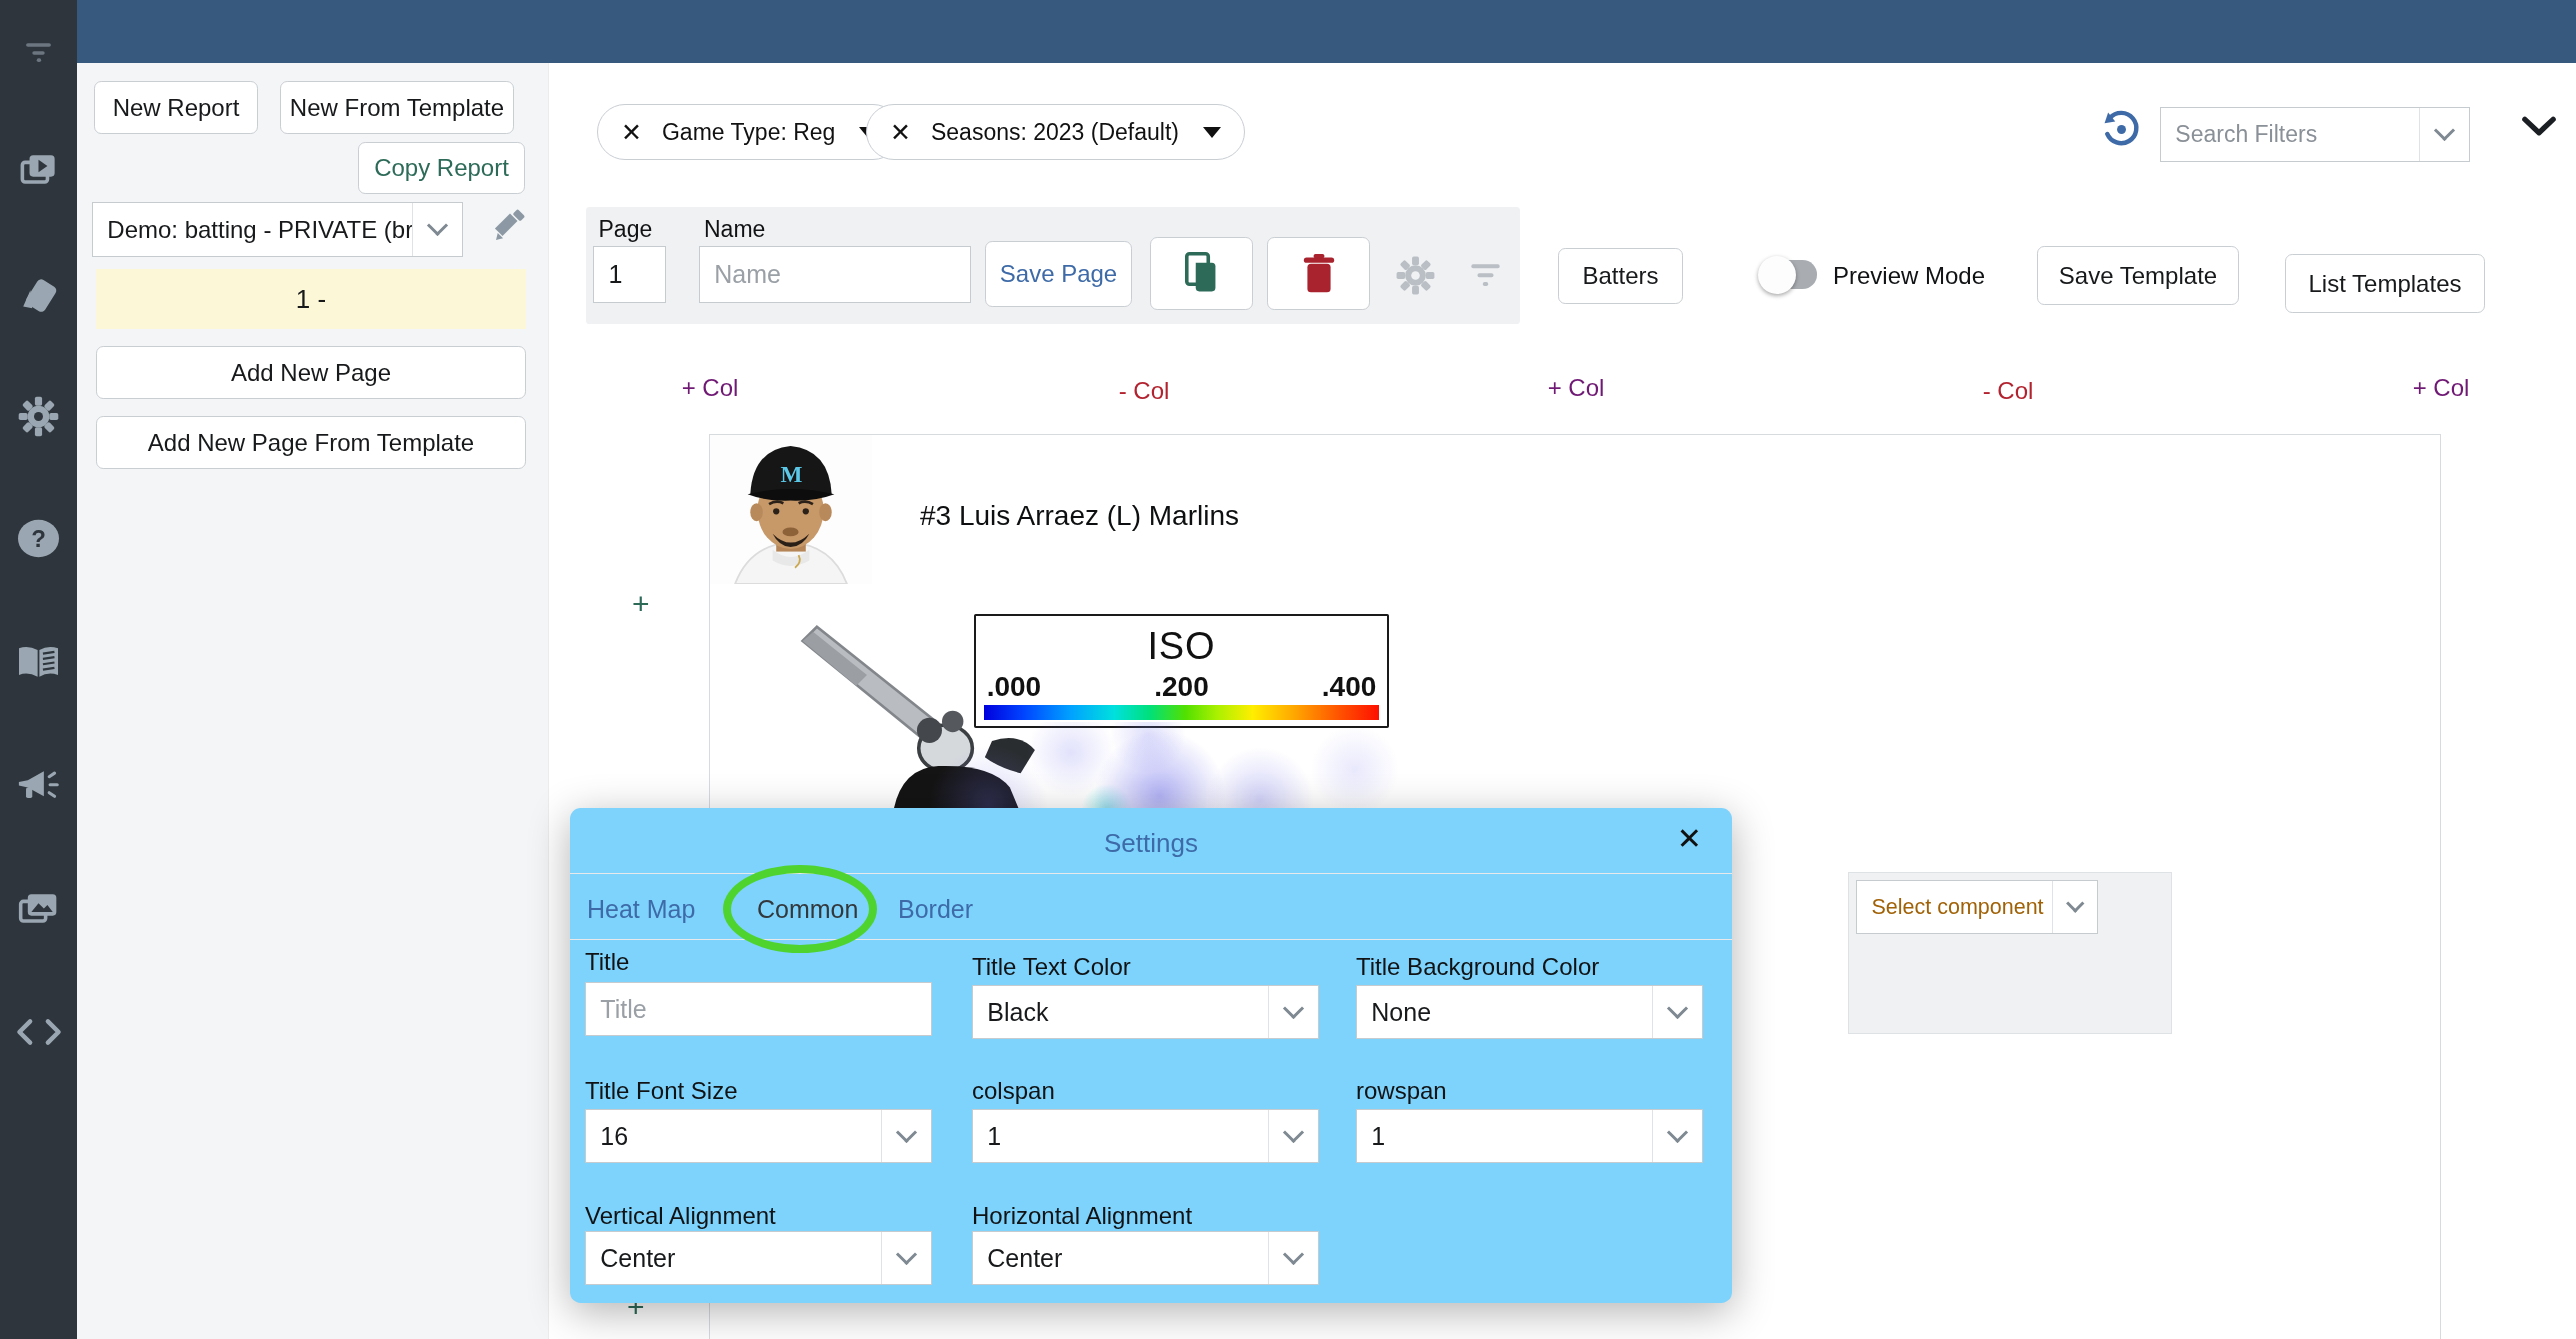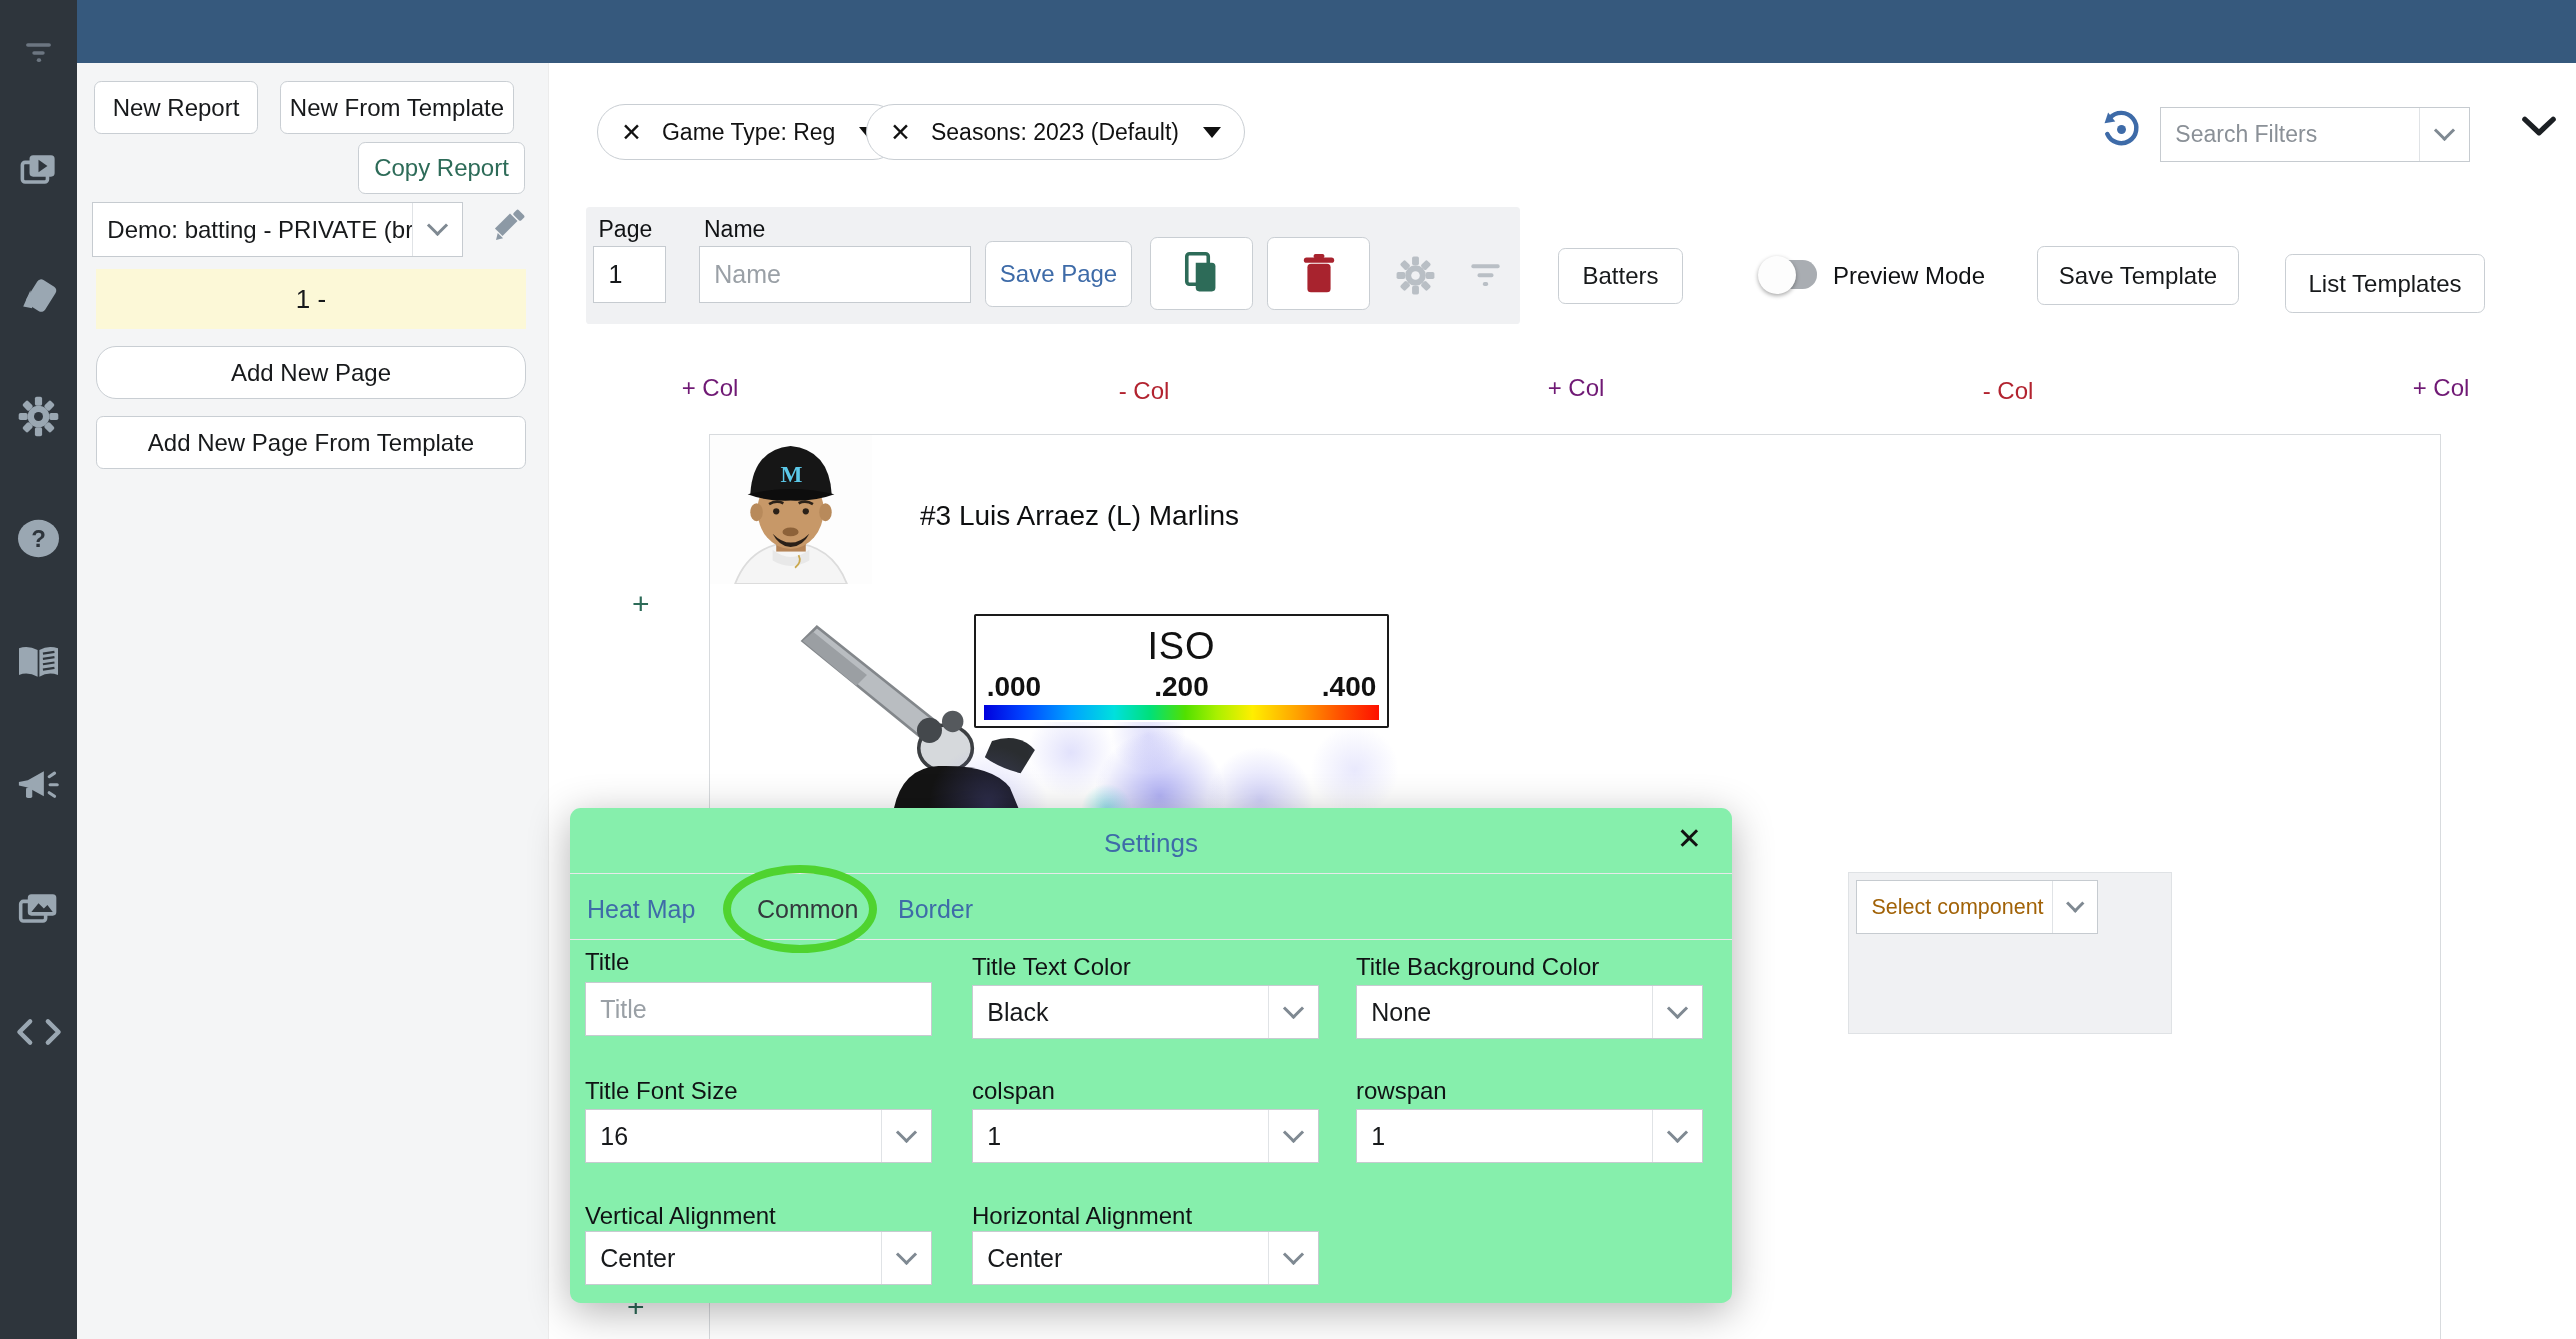--- a/index.html
+++ b/index.html
@@ -60,21 +60,21 @@
       radial-gradient(circle 63px at 32% 35%, rgba(120,120,240,.22), transparent 70%),
       radial-gradient(circle 94px at 47% 85%, rgba(95,95,235,.48), transparent 70%),
       radial-gradient(circle 54px at 45% 15%, rgba(120,120,240,.24), transparent 70%),
       radial-gradient(circle 76px at 64% 90%, rgba(110,110,238,.30), transparent 70%),
       radial-gradient(circle 63px at 80% 55%, rgba(130,130,242,.18), transparent 70%),
       radial-gradient(circle 36px at 38% 100%, rgba(0,205,210,.38), transparent 70%); }
 
   .panel-gray { background:#f0f1f3; }
 
   
-  .modal { left:570px; top:808px; width:1162px; height:495px; background:#86efac; border-radius:10.7px; box-shadow:0 9px 41px rgba(0,0,0,.30); z-index:20; }
+  .modal { left:570px; top:808px; width:1162px; height:495px; background:#7dd3fc; border-radius:10.7px; box-shadow:0 9px 41px rgba(0,0,0,.30); z-index:20; }
   .modal .mtitle { position:absolute; top:20px; width:100%; text-align:center; font-size:26px; color:#3e6ba8; }
   .modal .mclose { position:absolute; top:16px; right:30px; font-size:30px; color:#111; cursor:pointer; line-height:1; }
   .modal .mdiv1 { position:absolute; top:65px; left:0; right:0; border-top:0.9px solid #e8e9ea; }
   .modal .mdiv2 { position:absolute; top:131px; left:0; right:0; border-top:0.9px solid #e8e9ea; }
   .modal .tab { position:absolute; top:87px; font-size:25px; cursor:pointer; color:#3e6ba8; }
   .modal .tab.active { color:#33383d; }
   .annot { position:absolute; left:153px; top:57px; width:154px; height:88px; border:8px solid #4fd32f; border-radius:50%; z-index:30; pointer-events:none; }
   .modal .flabel { position:absolute; font-size:24px; color:#101214; }
   .modal .inputbox, .modal .sel { height:54px; width:347px; }
   .modal .sel .val { font-size:25px; }
@@ -188,21 +188,21 @@
   <svg class="abs pencil" style="left:488px; top:209px;" width="39" height="39" viewBox="0 0 44 44">
     <g fill="#8c99a5">
       <rect x="12" y="8" width="12" height="24" transform="rotate(45 22 22)"></rect>
       <polygon points="9,35 11,27 17,33"></polygon>
       <rect x="28" y="1" width="12" height="8" rx="2" transform="rotate(45 32 7)"></rect>
     </g>
   </svg>
 
   <div class="abs" style="left:96px; top:269px; width:430px; height:60px; background:#fcf8d7; display:flex; align-items:center; justify-content:center; font-size:26px; color:#17191b; cursor:pointer;">1 -</div>
 
-  <div class="btn" style="left:96px; top:346px; width:430px; height:53px;border-radius:20px;">Add New Page</div>
+  <div class="btn" style="left:96px; top:346px; width:430px; height:53px;">Add New Page</div>
   <div class="btn" style="left:96px; top:416px; width:430px; height:53px;">Add New Page From Template</div>
 
   <div class="chip" style="left:597px; top:104px;">
     <span class="x">✕</span>
     <span class="clabel">Game Type: Reg</span>
     <span class="tri"></span>
   </div>
   <div class="chip" style="left:866px; top:104px;">
     <span class="x">✕</span>
     <span class="clabel">Seasons: 2023 (Default)</span>

